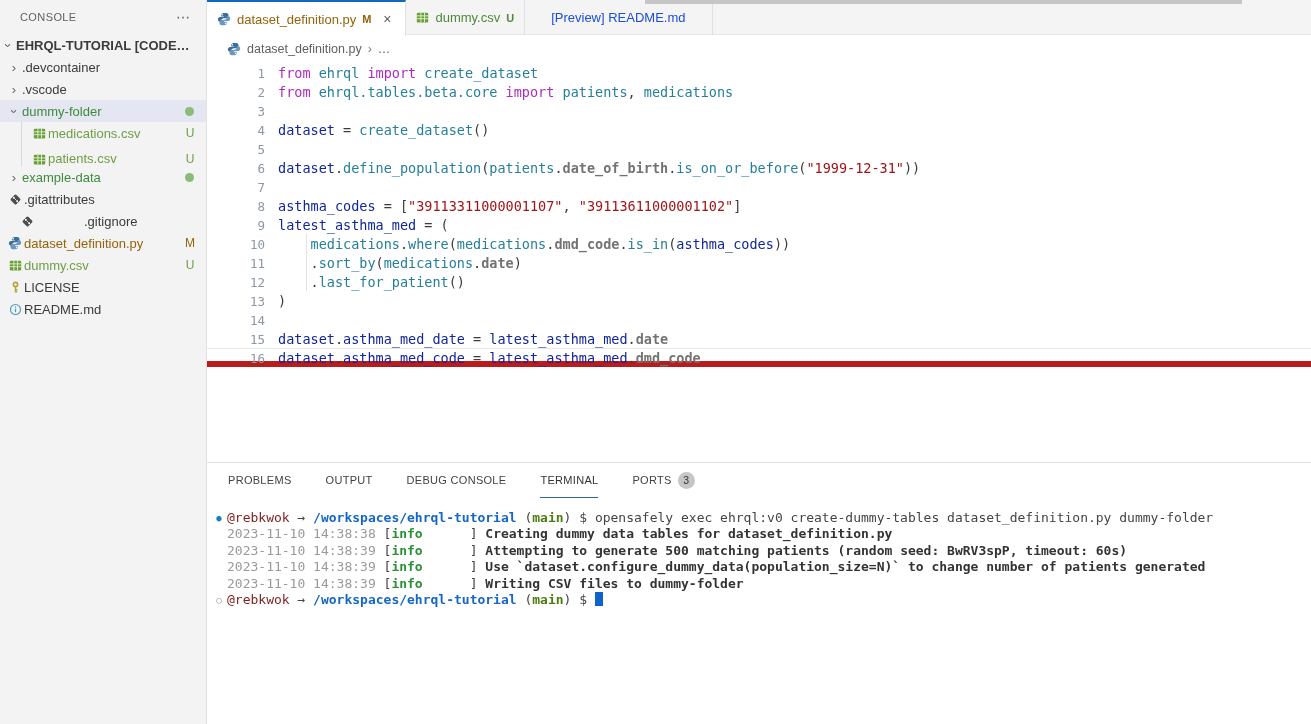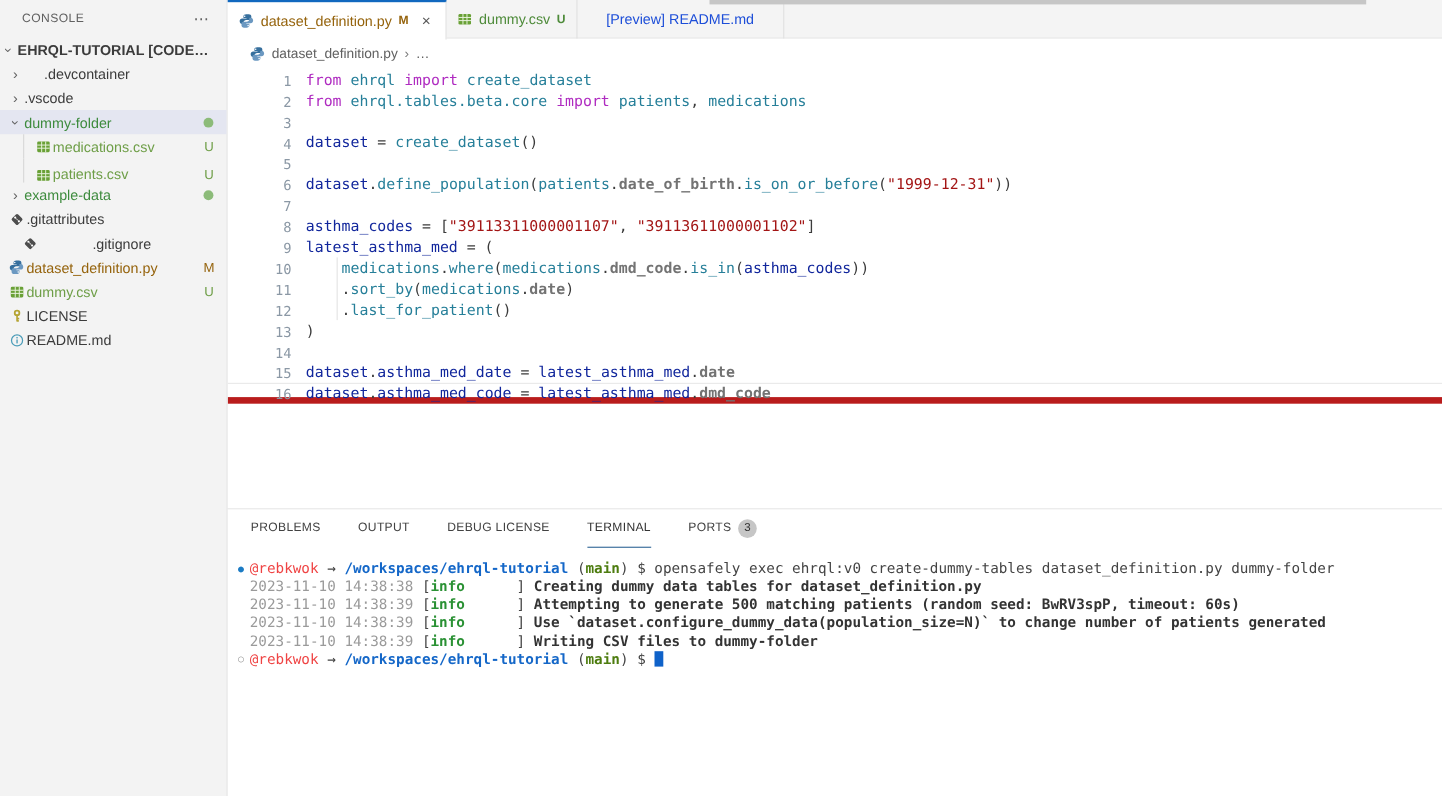--- a/index.html
+++ b/index.html
@@ -76,21 +76,21 @@
   .pbadge { width:17px; height:17px; border-radius:50%; background:#c6c6c6; color:#333;
     font-size:10.5px; display:flex; align-items:center; justify-content:center; letter-spacing:0; }
 
   
   .terminal { flex:1; padding:12px 0 0 4px; font-family:"DejaVu Sans Mono", monospace;
     font-size:13px; line-height:16.4px; color:#444; overflow:hidden; }
   .tline { display:flex; white-space:pre; }
   .tdeco { width:16px; flex:none; text-align:center; font-size:9px; line-height:16.4px; }
   .tdeco.filled { color:#1b7bc4; }
   .tdeco.open { color:#9a9a9a; }
-  .tt-g { color:#ef4444; }
+  .tt-g { color:#7f1d1d; }
   .tt-gb { color:#2a9134; font-weight:bold; }
   .tt-gry { color:#9a9a9a; }
   .tt-b { color:#1467c8; font-weight:bold; }
   .tt-r { color:#4d7c0f; font-weight:bold; }
   .tt-bd { color:#333; font-weight:bold; }
   .tt-d { color:#444; }
   .cursor-block { display:inline-block; width:8px; height:14px; background:#0f62c9; vertical-align:-2px; }
 </style>
 </head>
 <body>
@@ -101,21 +101,21 @@
     <div class="explorer-header">
       <span>CONSOLE</span>
       <span class="spacer"></span>
       <span class="explorer-actions">⋯</span>
     </div>
     <div class="tree-row root">
       <span class="chevron down"></span>
       <span class="lbl">EHRQL-TUTORIAL [CODESPACES:...</span>
     </div>
     <div id="tree">
-        <div class="tree-row" style="padding-left: 6px; gap: 18px;">
+        <div class="tree-row" style="padding-left: 6px;">
           <span class="chevron right"></span>
           <span class="lbl">.devcontainer</span>
         </div>
         <div class="tree-row" style="padding-left: 6px;">
           <span class="chevron right"></span>
           <span class="lbl">.vscode</span>
         </div>
         <div class="tree-row selected" style="padding-left: 6px;">
           <span class="chevron down"></span>
           <span class="lbl lbl-gdark">dummy-folder</span>
@@ -302,21 +302,21 @@
 
     <div class="panel">
       <div class="panel-tabs" id="panel-tabs">
           <div class="ptab">
             <span>PROBLEMS</span>
           </div>
           <div class="ptab">
             <span>OUTPUT</span>
           </div>
           <div class="ptab">
-            <span>DEBUG LICENSE</span>
+            <span>DEBUG CONSOLE</span>
           </div>
           <div class="ptab active">
             <span>TERMINAL</span>
           </div>
           <div class="ptab">
             <span>PORTS</span>
             <span class="pbadge">3</span>
           </div>
         </div>
       <div class="terminal" id="terminal">

